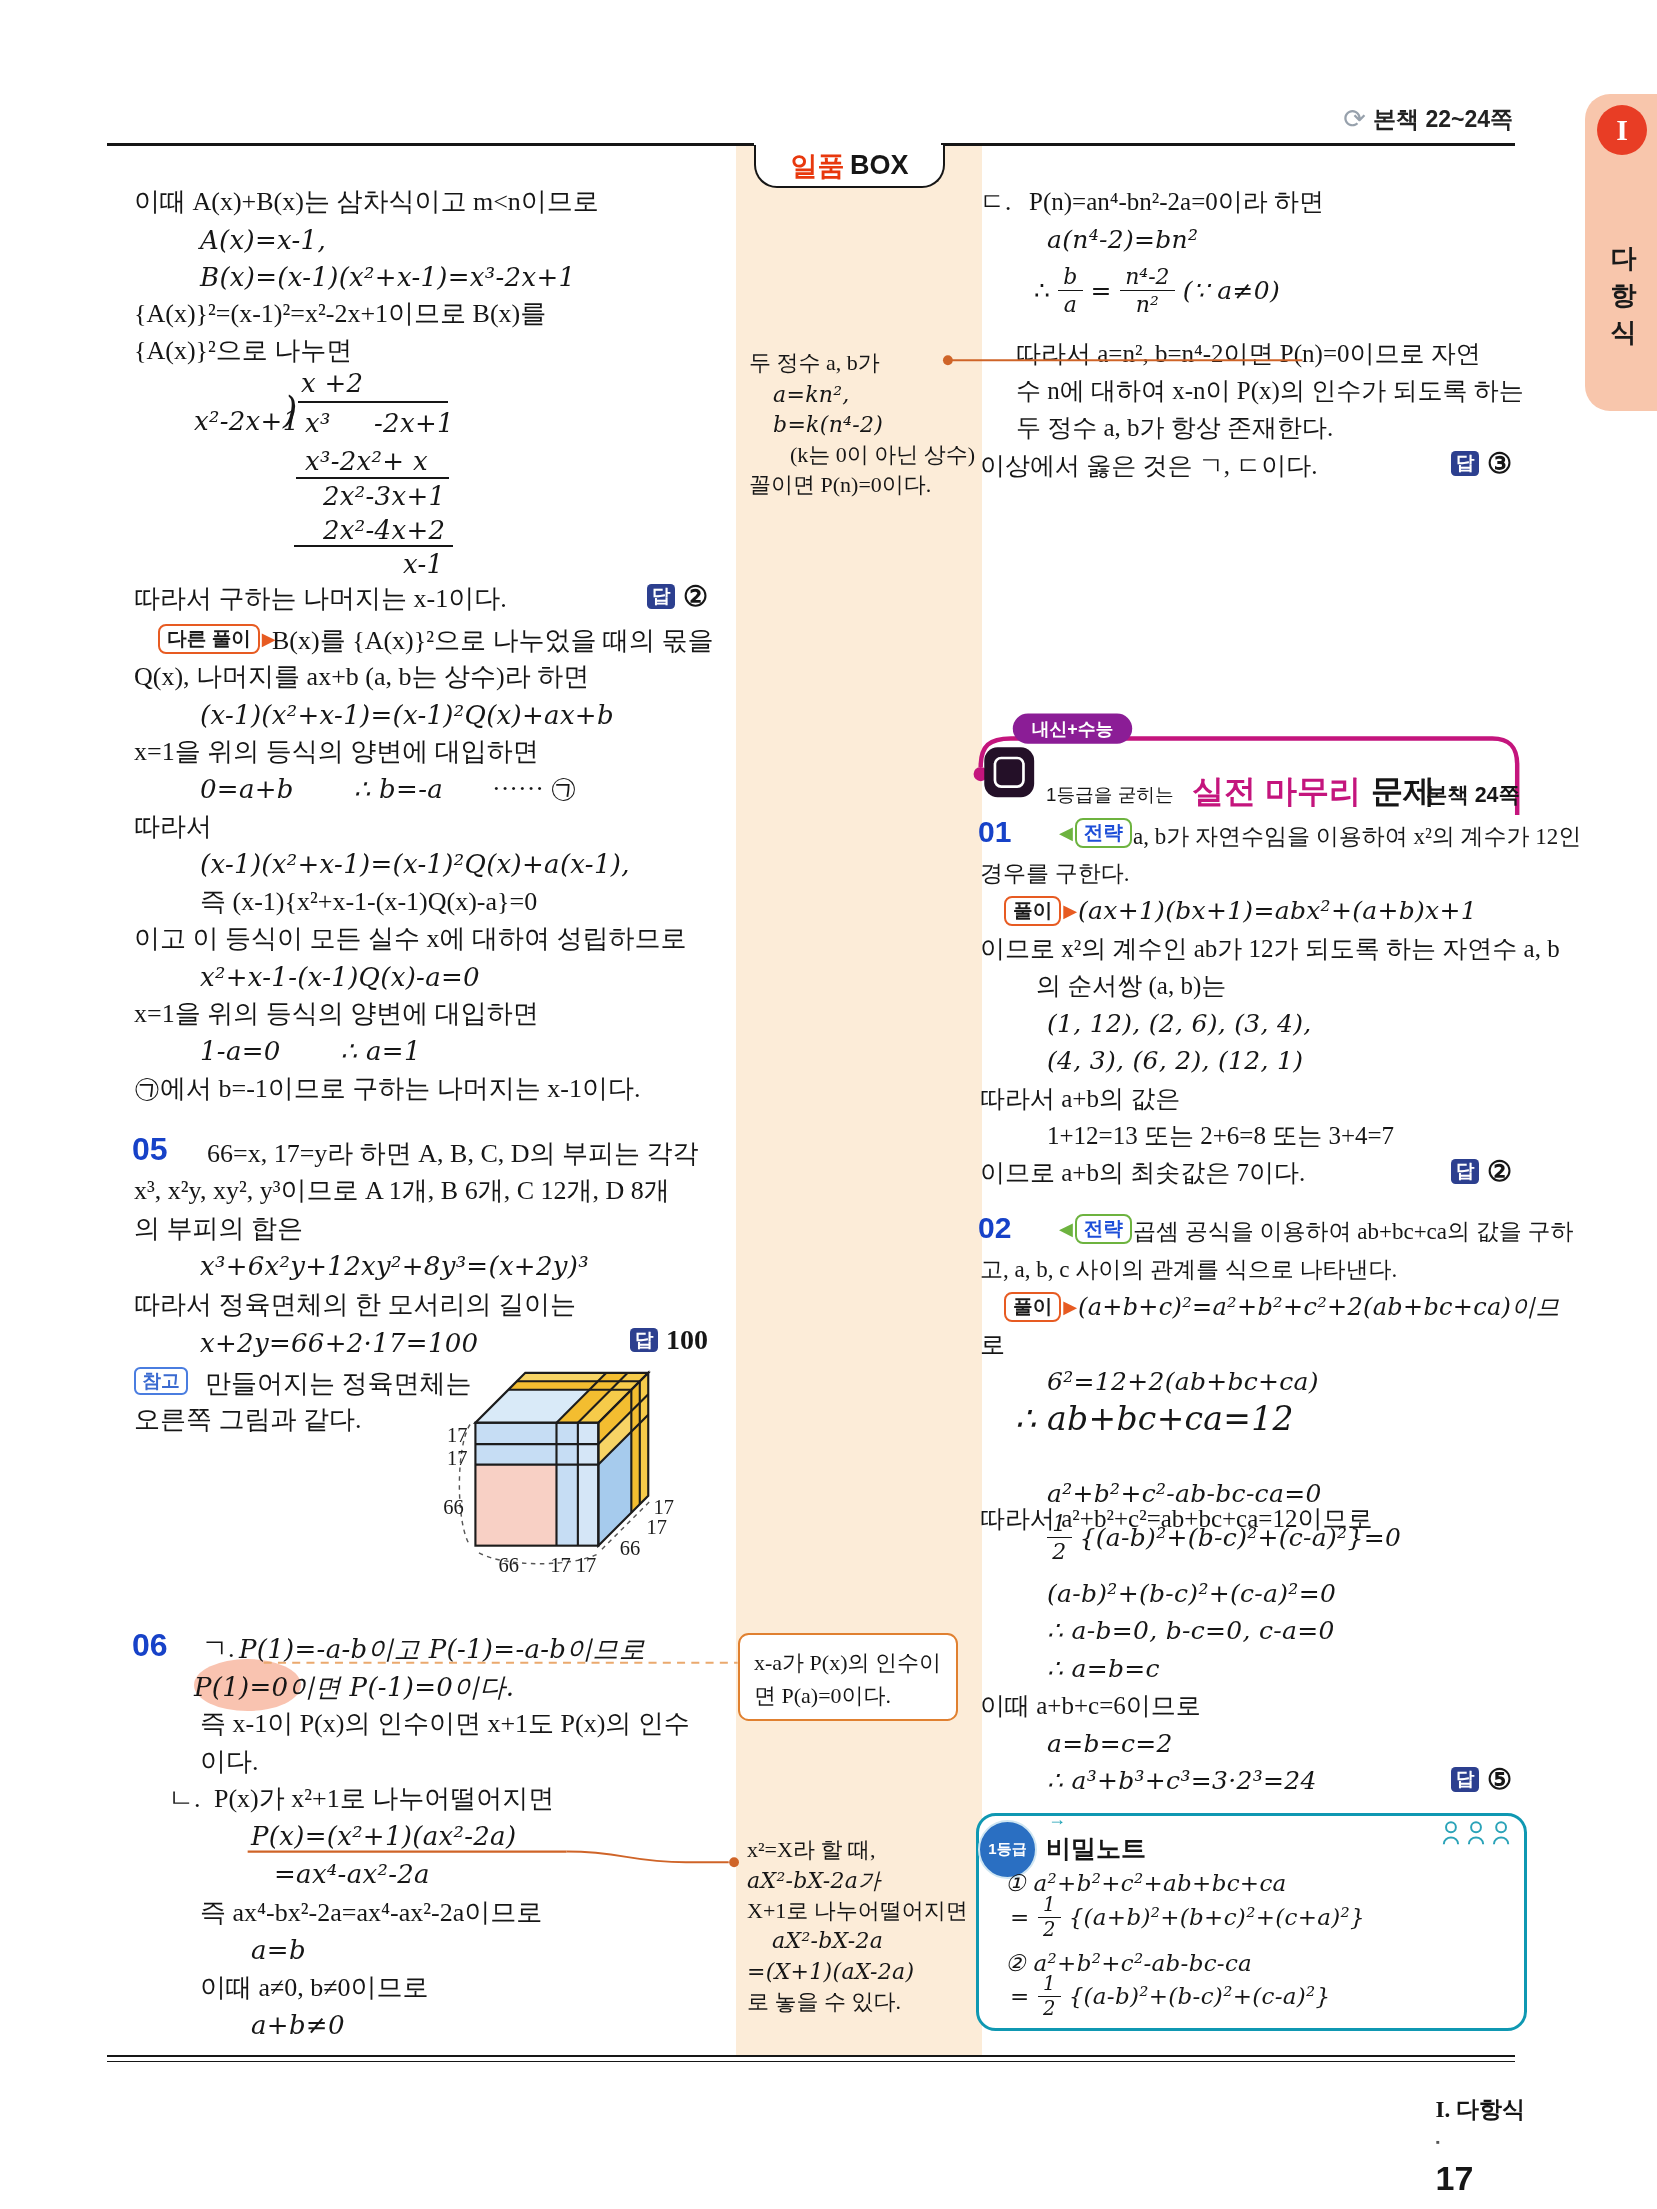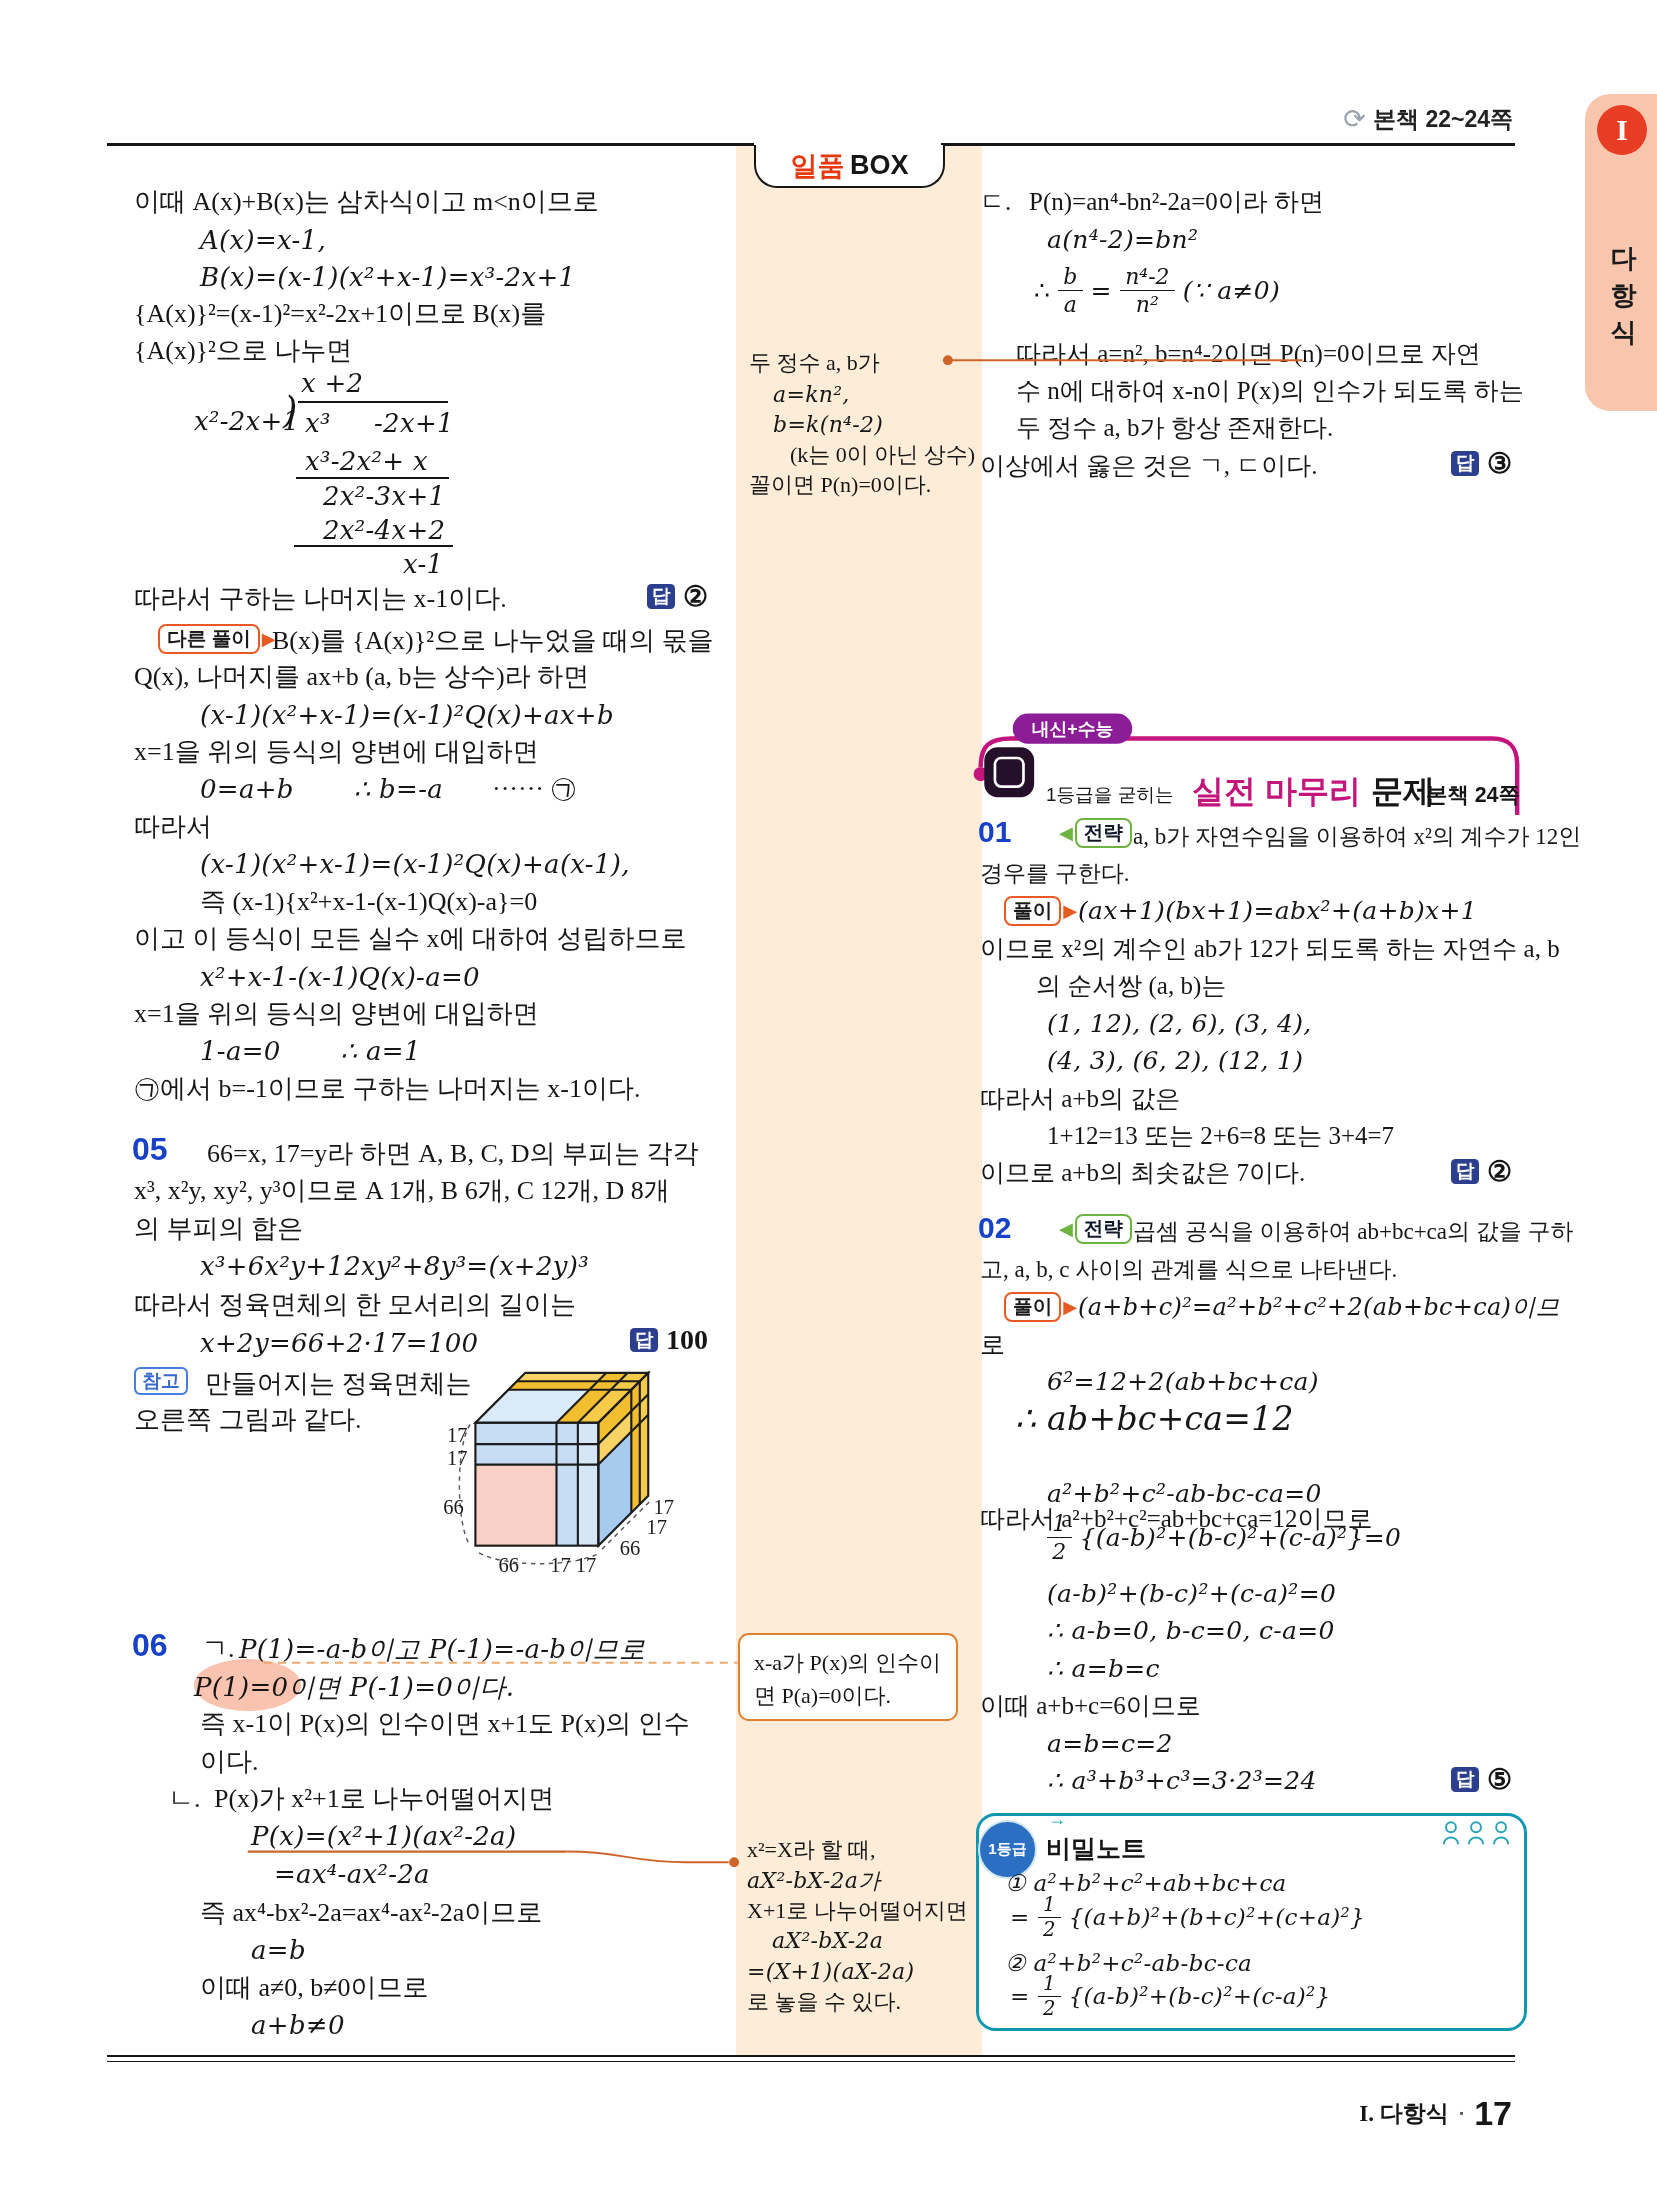--- a/index.html
+++ b/index.html
@@ -19,21 +19,21 @@
     display:flex; align-items:center; justify-content:center; gap:5.3px;
     font-family:"Liberation Sans",sans-serif; font-weight:700; font-size:27px;}
   .bump .red{color:#e8380d;}
   .note-ln{position:absolute; white-space:pre; font-size:22px; line-height:27px;}
   .callout{position:absolute; background:#fff; border:2.7px solid #e08030; border-radius:10.7px; z-index:3;}
   .tagrow{position:absolute; display:flex; align-items:center; gap:1.8px; z-index:2;padding-left:24px;}
   .tagbox{border:2.7px solid #e75b22; border-radius:8px; padding:0.9px 7.1px 1.8px; background:#fff;
     font-family:"Liberation Sans",sans-serif; font-weight:700; font-size:19.6px; color:#1a1a1a; line-height:23px;}
   .tagarr{color:#e75b22; font-size:18px;}
   .tagbox-g{border:2.7px solid #6db33f; border-radius:8px; padding:0.9px 7.1px 1.8px; background:#fff;
-    font-family:"Liberation Sans",sans-serif; font-weight:700; font-size:19.6px; color:#0f172a; line-height:23px;}
+    font-family:"Liberation Sans",sans-serif; font-weight:700; font-size:19.6px; color:#1d4ed8; line-height:23px;}
   .tagarr-g{color:#6db33f; font-size:18px;}
   .tag-ref{position:absolute; border:2.2px solid #4a7de0; border-radius:6.2px; padding:0 6.2px 0.9px; background:#fff;
     font-family:"Liberation Sans",sans-serif; font-weight:700; font-size:18.7px; color:#3a6ad0; line-height:23px; z-index:2;}
   .ans{position:absolute; display:flex; align-items:center; gap:8px; z-index:2;}
   .ans-icon{background:#2c3f8f; color:#fff; font-family:"Liberation Sans",sans-serif; font-weight:700;
     font-size:18.7px; line-height:22px; padding:0.9px 4.5px 1.8px; border-radius:4.5px;}
   .ans-num{font-size:28px; font-weight:600;}
   .frac{display:inline-flex; flex-direction:column; align-items:center; font-family:"DejaVu Serif",serif; font-style:italic; font-size:22px; line-height:25px;}
   .frac .fr-top{border-bottom:1.8px solid #161616; padding:0 5.3px 0.9px;}
   .frac .fr-bot{padding-top:0.9px;}
@@ -41,21 +41,21 @@
   .hl{position:absolute; background:#f7b49c; opacity:.8; border-radius:50%; z-index:1;}
   .side-tab{position:absolute; left:1585px; top:94px; width:72px; height:317px; background:#f8c6ac; border-radius:25px 0 0 25px;}
   .tab-circle{position:absolute; left:1597px; top:105px; width:50px; height:50px; border-radius:50%;
     background:#e83d25; color:#fff; display:flex; align-items:center; justify-content:center;
     font-family:"Liberation Serif",serif; font-weight:700; font-size:30px;}
   .tab-label{position:absolute; left:1607px; top:228px; writing-mode:vertical-rl; font-family:"Liberation Sans",sans-serif;
     font-weight:700; font-size:26px; letter-spacing:10.7px; color:#1a1a1a;}
   .backref{position:absolute; right:144px; top:103px; display:flex; align-items:center; gap:7.1px;
     font-family:"Liberation Sans",sans-serif; font-weight:700; font-size:23px; color:#222; z-index:2;}
   .backref .bicon{color:#97a1ac; font-size:27px; font-weight:400;}
-  .footer{position:absolute; right:145px; top:2094px; display:flex; align-items:center; gap:10.7px; z-index:2;}
+  .footer{position:absolute; right:132px; top:2094px; display:flex; align-items:flex-start; gap:10.7px; z-index:2;flex-direction:column;}
   .footer .chap{font-family:"Liberation Serif",serif; font-weight:700; font-size:23px;}
   .footer .sq{font-size:11.6px; color:#555;}
   .footer .pg{font-family:"Liberation Sans",sans-serif; font-weight:700; font-size:34px;}
   .ov{position:absolute; left:0; top:0; z-index:5; pointer-events:none;}
   .nb-badge{position:absolute; left:978px; top:1820px; width:55px; height:55px; border-radius:50%;
     background:#2a6fc2; color:#fff; display:flex; align-items:center; justify-content:center;
     font-family:"Liberation Sans",sans-serif; font-weight:700; font-size:15px; z-index:3; border:2.7px solid #cfe6f2;}
   .nb-title{position:absolute; left:1046px; top:1832px; font-family:"Liberation Sans",sans-serif; font-weight:700; font-size:25px; z-index:3;}
   .nb-arrow{position:absolute; left:1048px; top:1809px; color:#1aa0b4; font-size:18px; z-index:3;}
   .notebox{position:absolute; left:976px; top:1813px; width:545px; height:212px; border:3.1px solid #0f98b2; border-radius:19.6px; background:#fff; z-index:2;}

